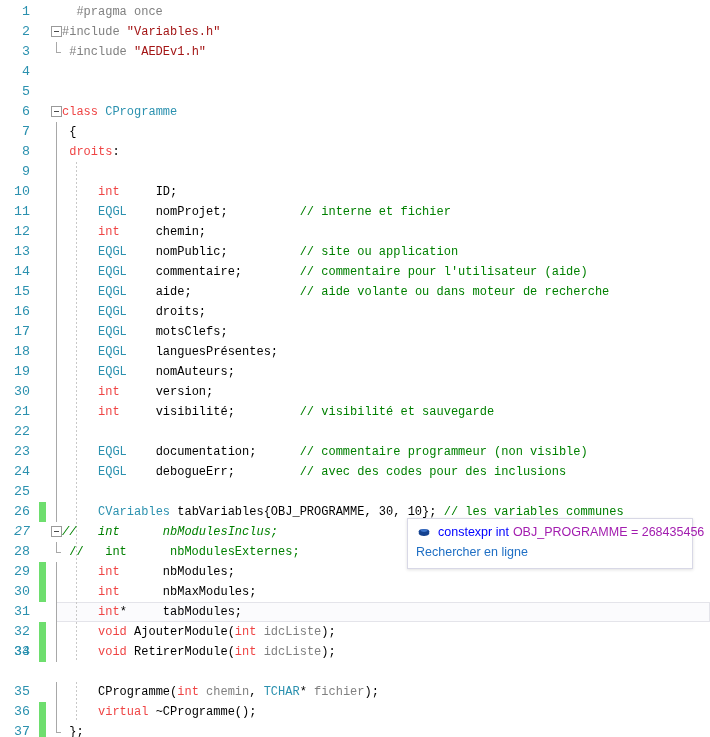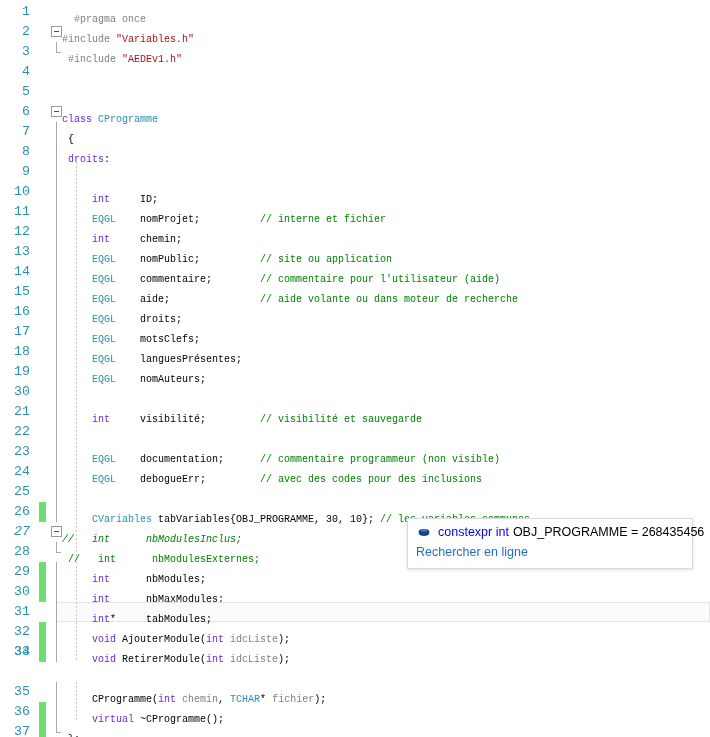--- a/index.html
+++ b/index.html
@@ -105,41 +105,41 @@
     width: 1px;
     height: 20px;
     background: repeating-linear-gradient(
       to bottom, #c8c8c8 0 2px, transparent 2px 4px);
   }
 
   
   .code {
     position: absolute;
     left: 62px;
-    top: 8px;
+    top: 0;
     white-space: pre;
     font-family: "Liberation Mono", "DejaVu Sans Mono", monospace;
-    font-size: 10px;
+    font-size: 12px;
     color: #000000;
   }
 
   
   .curline {
     position: absolute;
     left: 56px;
     right: 0px;
     top: 0;
     height: 20px;
     border: 1px solid #e4e4ea;
     background: #fbfbfd;
     pointer-events: none;
   }
 
   
-  .kw   { color: #6d28d9; font-family: Liberation Mono, monospace; }           
+  .kw   { color: #ef4444; font-family: Liberation Mono, monospace; }           
   .pre  { color: #808080; }           
   .str  { color: #a31515; }           
   .cmt  { color: #008000; }           
   .typ  { color: #2b91af; }           
   .id   { color: #000000; }           
   .pid  { color: #808080; margin-top: 16px; }
   .punct{ color: #000000; }
 
   
   #tooltip {
@@ -161,21 +161,21 @@
     white-space: nowrap;
     line-height: 17px;
   }
   .tt-icon {
     width: 16px; height: 16px;
     margin-right: 6px;
     flex: 0 0 16px;
     position: relative;
   }
   .tt-kw { color: #0000ff; font-family: "Liberation Sans", sans-serif; }
-  .tt-rest { color: #000000; margin-left: 4px; }
+  .tt-rest { color: #a21caf; margin-left: 4px; }
   .tt-link {
     color: #1f6fc4;
     line-height: 19px;
     margin-top: 2px;
     cursor: pointer;
   }
 </style>
 </head>
 <body>
 
@@ -193,21 +193,21 @@
       <div class="row" style="position: absolute; left: 0px; top: 182px; width: 710px;"><span class="lnum">10</span><span class="chbar"></span><span class="outline"><span class="vline"></span></span><span class="iguide"></span><span class="code"><span class="punct">     </span><span class="kw">int</span><span class="id">     ID;</span></span></div>
       <div class="row" style="position: absolute; left: 0px; top: 202px; width: 710px;"><span class="lnum">11</span><span class="chbar"></span><span class="outline"><span class="vline"></span></span><span class="iguide"></span><span class="code"><span class="punct">     </span><span class="typ">EQGL</span><span class="id">    nomProjet;          </span><span class="cmt">// interne et fichier</span></span></div>
       <div class="row" style="position: absolute; left: 0px; top: 222px; width: 710px;"><span class="lnum">12</span><span class="chbar"></span><span class="outline"><span class="vline"></span></span><span class="iguide"></span><span class="code"><span class="punct">     </span><span class="kw">int</span><span class="id">     chemin;</span></span></div>
       <div class="row" style="position: absolute; left: 0px; top: 242px; width: 710px;"><span class="lnum">13</span><span class="chbar"></span><span class="outline"><span class="vline"></span></span><span class="iguide"></span><span class="code"><span class="punct">     </span><span class="typ">EQGL</span><span class="id">    nomPublic;          </span><span class="cmt">// site ou application</span></span></div>
       <div class="row" style="position: absolute; left: 0px; top: 262px; width: 710px;"><span class="lnum">14</span><span class="chbar"></span><span class="outline"><span class="vline"></span></span><span class="iguide"></span><span class="code"><span class="punct">     </span><span class="typ">EQGL</span><span class="id">    commentaire;        </span><span class="cmt">// commentaire pour l'utilisateur (aide)</span></span></div>
       <div class="row" style="position: absolute; left: 0px; top: 282px; width: 710px;"><span class="lnum">15</span><span class="chbar"></span><span class="outline"><span class="vline"></span></span><span class="iguide"></span><span class="code"><span class="punct">     </span><span class="typ">EQGL</span><span class="id">    aide;               </span><span class="cmt">// aide volante ou dans moteur de recherche</span></span></div>
       <div class="row" style="position: absolute; left: 0px; top: 302px; width: 710px;"><span class="lnum">16</span><span class="chbar"></span><span class="outline"><span class="vline"></span></span><span class="iguide"></span><span class="code"><span class="punct">     </span><span class="typ">EQGL</span><span class="id">    droits;</span></span></div>
       <div class="row" style="position: absolute; left: 0px; top: 322px; width: 614px;"><span class="lnum">17</span><span class="chbar"></span><span class="outline"><span class="vline"></span></span><span class="iguide"></span><span class="code"><span class="punct">     </span><span class="typ">EQGL</span><span class="id">    motsClefs;</span></span></div>
       <div class="row" style="position: absolute; left: 0px; top: 342px; width: 710px;"><span class="lnum">18</span><span class="chbar"></span><span class="outline"><span class="vline"></span></span><span class="iguide"></span><span class="code"><span class="punct">     </span><span class="typ">EQGL</span><span class="id">    languesPrésentes;</span></span></div>
       <div class="row" style="position: absolute; left: 0px; top: 362px; width: 710px;"><span class="lnum">19</span><span class="chbar"></span><span class="outline"><span class="vline"></span></span><span class="iguide"></span><span class="code"><span class="punct">     </span><span class="typ">EQGL</span><span class="id">    nomAuteurs;</span></span></div>
-      <div class="row" style="position: absolute; left: 0px; top: 382px; width: 710px;"><span class="lnum">30</span><span class="chbar"></span><span class="outline"><span class="vline"></span></span><span class="iguide"></span></div>
+      <div class="row" style="position: absolute; left: 0px; top: 382px; width: 710px;"><span class="lnum">30</span><span class="chbar"></span><span class="outline"><span class="vline"></span></span><span class="iguide"></span><span class="code"><span class="punct">     </span><span class="kw">int</span><span class="id">     version;</span></span></div>
       <div class="row" style="position: absolute; left: 0px; top: 402px; width: 710px;"><span class="lnum">21</span><span class="chbar"></span><span class="outline"><span class="vline"></span></span><span class="iguide"></span><span class="code"><span class="punct">     </span><span class="kw">int</span><span class="id">     visibilité;         </span><span class="cmt">// visibilité et sauvegarde</span></span></div>
       <div class="row" style="position: absolute; left: 0px; top: 422px; width: 710px;"><span class="lnum">22</span><span class="chbar"></span><span class="outline"><span class="vline"></span></span><span class="iguide"></span><span class="code"></span></div>
       <div class="row" style="position: absolute; left: 0px; top: 442px; width: 710px;"><span class="lnum">23</span><span class="chbar"></span><span class="outline"><span class="vline"></span></span><span class="iguide"></span><span class="code"><span class="punct">     </span><span class="typ">EQGL</span><span class="id">    documentation;      </span><span class="cmt">// commentaire programmeur (non visible)</span></span></div>
       <div class="row" style="position: absolute; left: 0px; top: 462px; width: 710px;"><span class="lnum">24</span><span class="chbar"></span><span class="outline"><span class="vline"></span></span><span class="iguide"></span><span class="code"><span class="punct">     </span><span class="typ">EQGL</span><span class="id">    debogueErr;         </span><span class="cmt">// avec des codes pour des inclusions</span></span></div>
       <div class="row" style="position: absolute; left: 0px; top: 482px; width: 710px;"><span class="lnum">25</span><span class="chbar"></span><span class="outline"><span class="vline"></span></span><span class="iguide"></span><span class="code"></span></div>
       <div class="row" style="position: absolute; left: 0px; top: 502px; width: 710px;"><span class="lnum">26</span><span class="chbar green"></span><span class="outline"><span class="vline"></span></span><span class="iguide"></span><span class="code"><span class="punct">     </span><span class="typ">CVariables</span><span class="id"> tabVariables{OBJ_PROGRAMME, 30, 10}; </span><span class="cmt">// les variables communes</span></span></div>
       <div class="row" style="position: absolute; left: 0px; top: 522px; width: 710px; font-style: italic;"><span class="lnum">27</span><span class="chbar"></span><span class="outline"><span class="collapse-box"></span></span><span class="iguide"></span><span class="code"><span class="cmt">//   int      nbModulesInclus;</span></span></div>
       <div class="row" style="position: absolute; left: 0px; top: 542px; width: 710px;"><span class="lnum">28</span><span class="chbar"></span><span class="outline"><span class="vline end"></span></span><span class="iguide"></span><span class="code"><span class="cmt"> //   int      nbModulesExternes;</span></span></div>
       <div class="row" style="position: absolute; left: 0px; top: 562px; width: 710px;"><span class="lnum">29</span><span class="chbar green"></span><span class="outline"><span class="vline"></span></span><span class="iguide"></span><span class="code"><span class="punct">     </span><span class="kw">int</span><span class="id">      nbModules;</span></span></div>
       <div class="row" style="position: absolute; left: 0px; top: 582px; width: 710px;"><span class="lnum">30</span><span class="chbar green"></span><span class="outline"><span class="vline"></span></span><span class="iguide"></span><span class="code"><span class="punct">     </span><span class="kw">int</span><span class="id">      nbMaxModules;</span></span></div>

